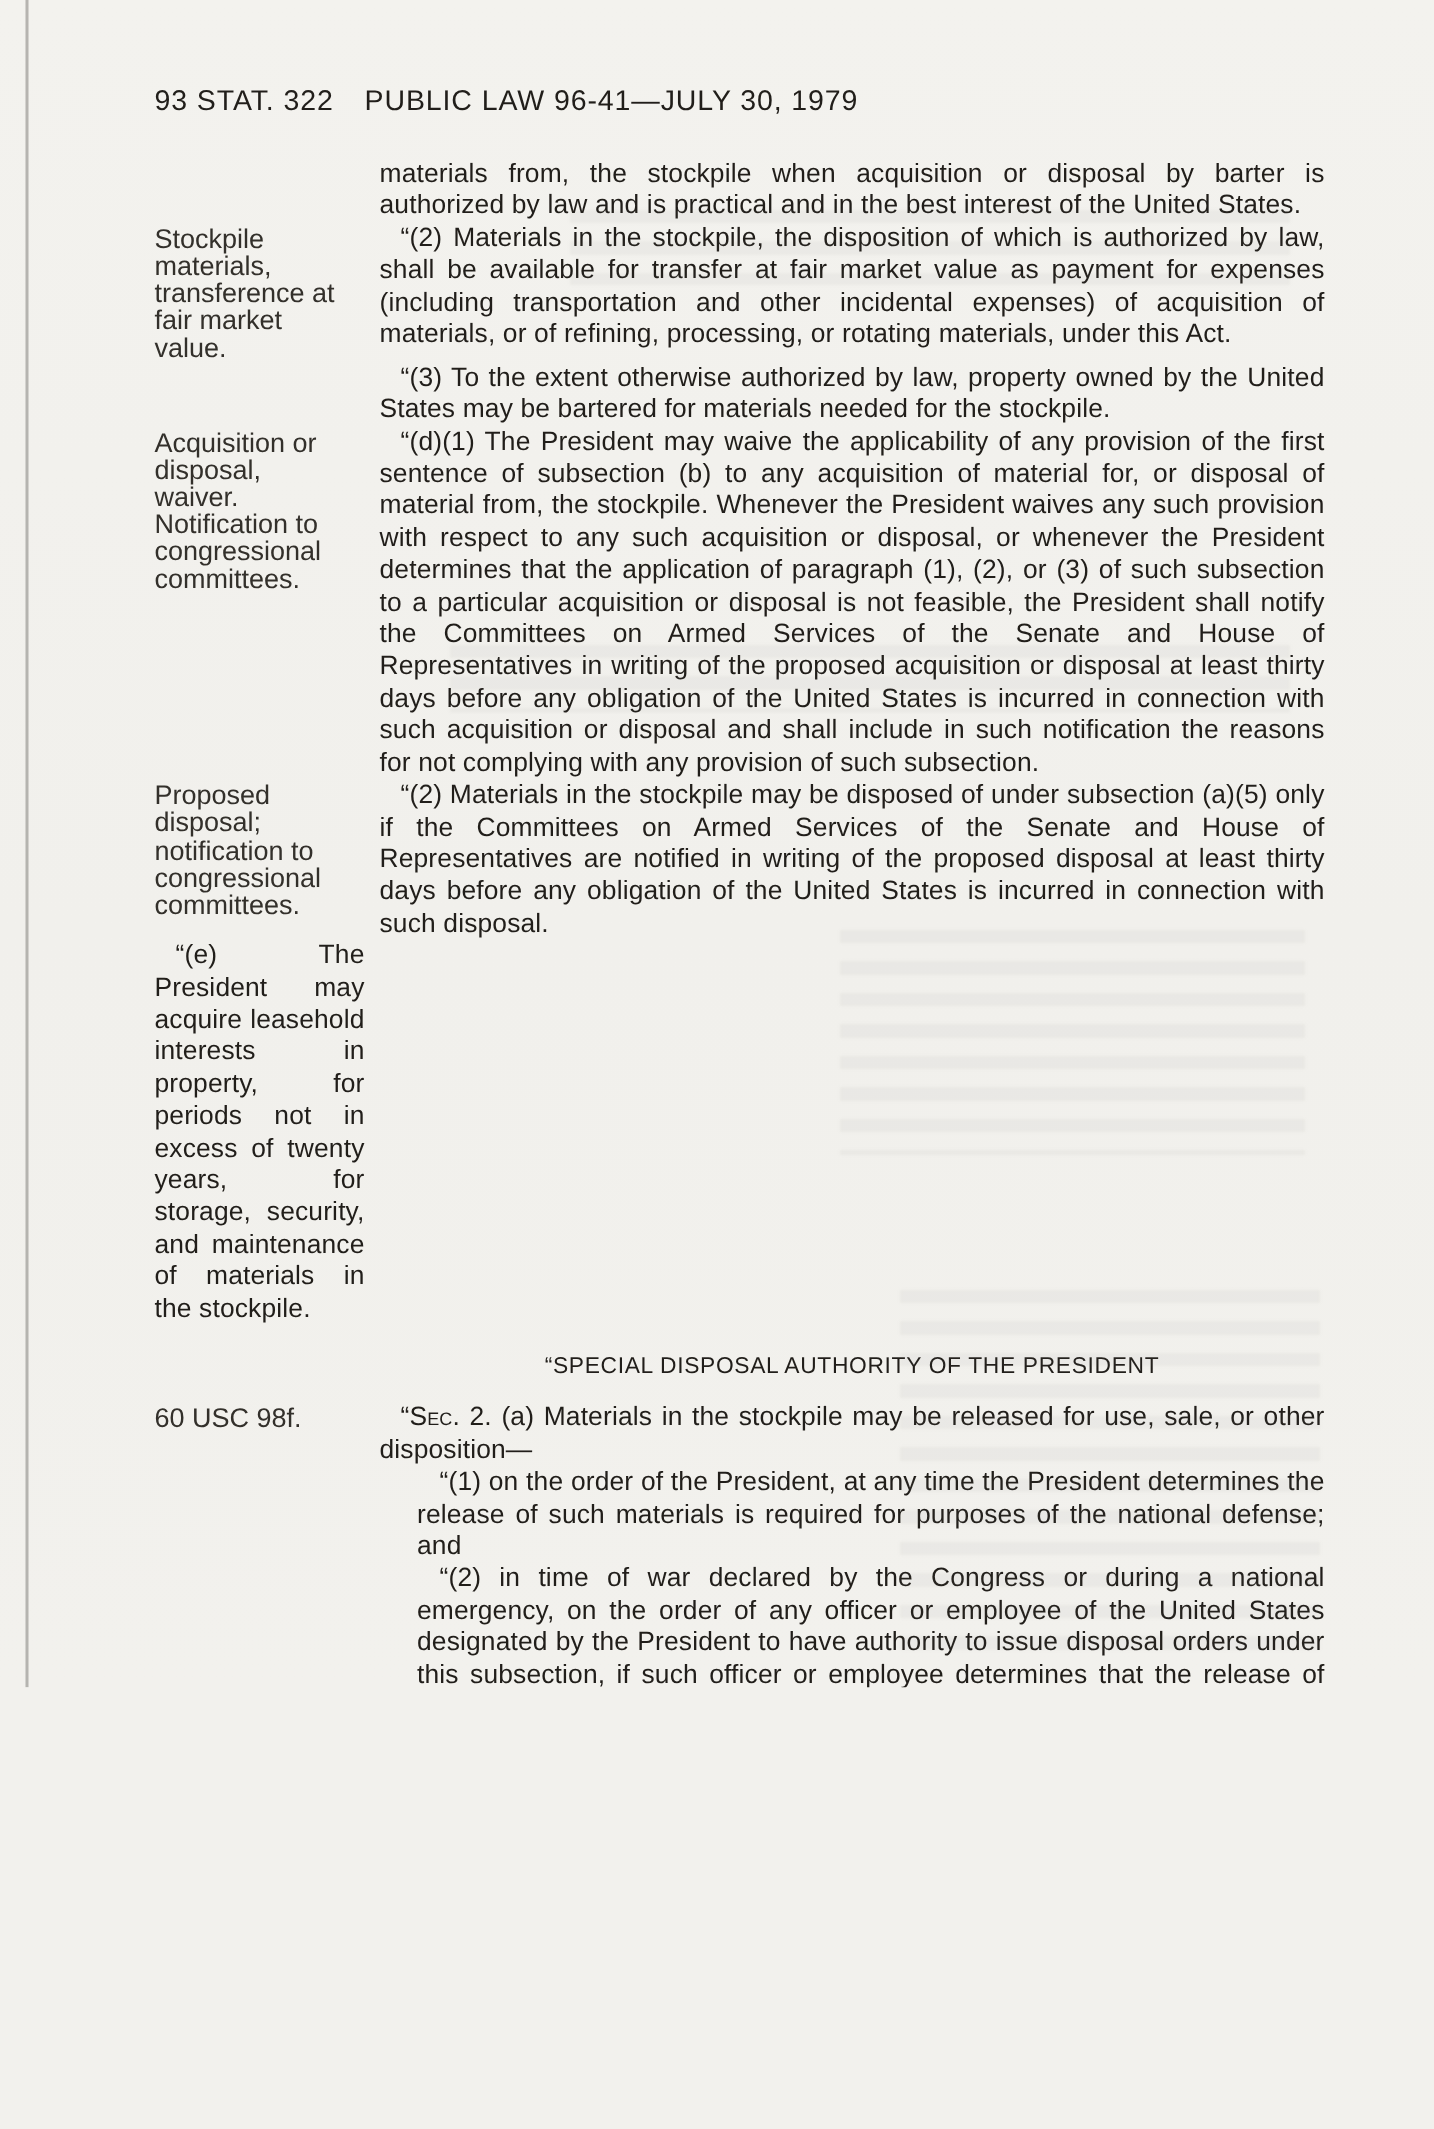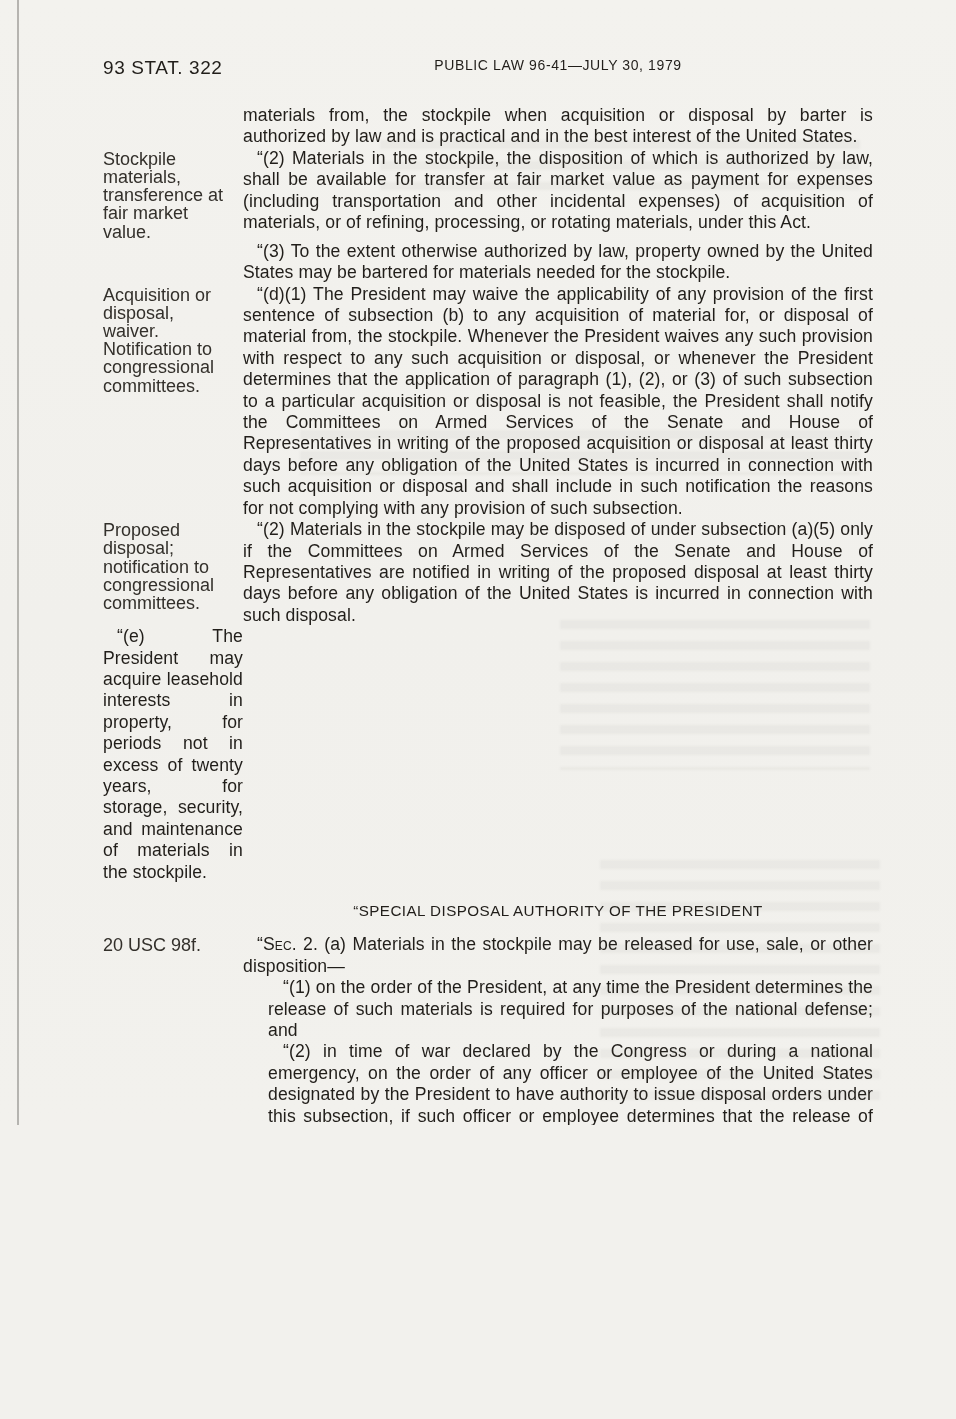--- a/index.html
+++ b/index.html
@@ -42,31 +42,32 @@
     grid-template-columns: 140px 630px;
     margin: 0 0 0 103px;
     padding-top: 57px;
   }
   .stat-label {
     font-size: 19px;
     letter-spacing: 0.6px;
     white-space: nowrap;
   }
   .law-title {
-    text-align: center;
-    font-size: 14px;
+    text-align: left;
+    font-size: 19px;
     letter-spacing: 0.6px;
     white-space: nowrap;
   }
   .content {
     margin: 26px 0 0 103px;
   }
   .row {
     display: grid;
     grid-template-columns: 140px 630px;
+    gap: 10px;
   }
   .note {
     font-size: 18px;
     line-height: 18.2px;
     color: #33302b;
     padding-top: 2px;
     padding-right: 8px;
   }
   .text {
     font-size: 17.6px;
@@ -127,21 +128,21 @@
         <div class="text ind">“(2) Materials in the stockpile may be disposed of under subsection (a)(5) only if the Committees on Armed Services of the Senate and House of Representatives are notified in writing of the proposed disposal at least thirty days before any obligation of the United States is incurred in connection with such disposal.</div>
       </div>
       <div class="row paragraph">
         <div class="text ind">“(e) The President may acquire leasehold interests in property, for periods not in excess of twenty years, for storage, security, and maintenance of materials in the stockpile.</div>
       </div>
       <div class="row heading">
         <div class="note"></div>
         <div class="text ">“SPECIAL DISPOSAL AUTHORITY OF THE PRESIDENT</div>
       </div>
       <div class="row paragraph">
-        <div class="note">20 USC 98f.</div>
+        <div class="note">60 USC 98f.</div>
         <div class="text ind"><span class="sc">“Sec. 2.</span> (a) Materials in the stockpile may be released for use, sale, or other disposition—</div>
       </div>
       <div class="row paragraph">
         <div class="note"></div>
         <div class="text sub">“(1) on the order of the President, at any time the President determines the release of such materials is required for purposes of the national defense; and</div>
       </div>
       <div class="row paragraph">
         <div class="note"></div>
         <div class="text sub">“(2) in time of war declared by the Congress or during a national emergency, on the order of any officer or employee of the United States designated by the President to have authority to issue disposal orders under this subsection, if such officer or employee determines that the release of such materials is required for purposes of the national defense.</div>
       </div>

